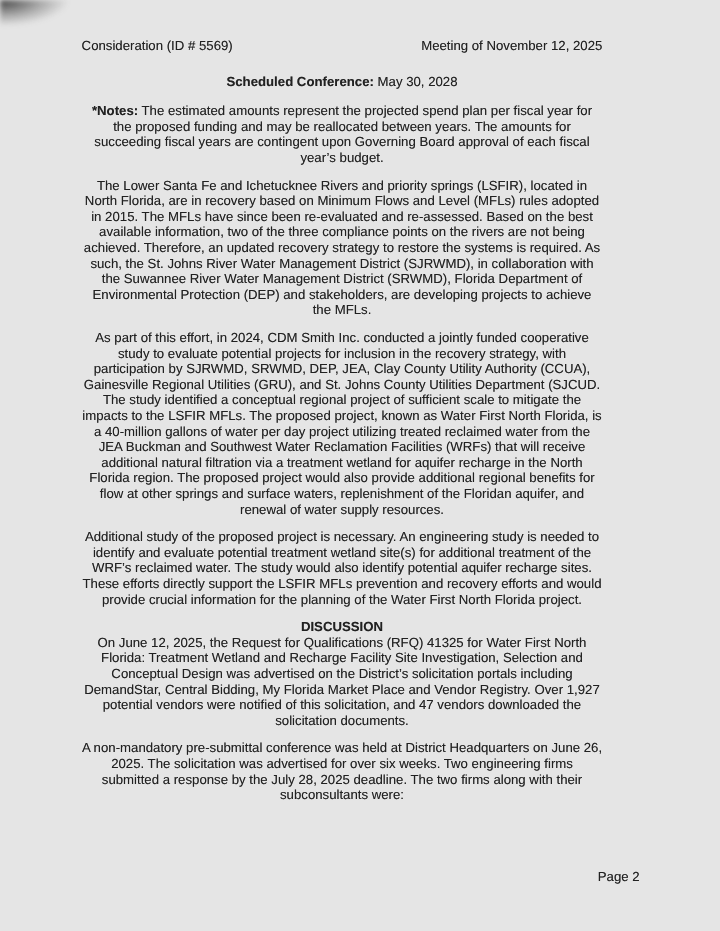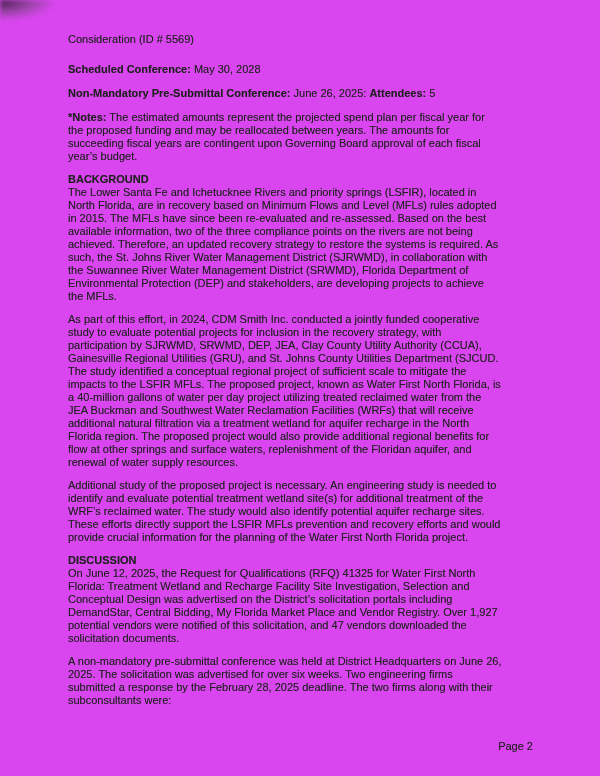--- a/index.html
+++ b/index.html
@@ -5,28 +5,29 @@
   html, body {
     margin: 0;
     padding: 0;
     background: #ffffff;
   }
   .page {
     position: relative;
     width: 600px;
     height: 776px;
     box-sizing: border-box;
-    background: #d946ef;
+    background: #e5e5e5;
     overflow: hidden;
     padding: 33px 98px 0 68px;
     font-family: "Liberation Sans", sans-serif;
     font-size: 11px;
     line-height: 13px;
     color: #212121;
     text-shadow: 0 0 0.4px rgba(40,40,40,0.45); 
+    text-align: center;
   }
   .corner-smudge {
     position: absolute;
     top: 0;
     left: 0;
     width: 78px;
     height: 30px;
     background: radial-gradient(ellipse 80px 30px at 0px 0px,
                 rgba(25,25,25,0.80) 0%,
                 rgba(70,70,70,0.35) 45%,
@@ -52,51 +53,50 @@
   .notes-para .inline-label { font-weight: bold; }
   .section-heading {
     font-weight: bold;
     margin: 0;
   }
   .para {
     margin: 0 0 10px 0;
   }
   .page-footer {
     position: absolute;
-    top: 740px;
+    top: 725px;
     right: 67px;
   }
 </style>
 </head>
 <body>
 
 <div class="page">
   <div class="corner-smudge"></div>
 
   <div class="doc-header">
     <span>Consideration (ID # 5569)</span>
+    <span>Meeting of November 12, 2025</span>
   </div>
 
   <div class="field-line"><b>Scheduled Conference:</b><span> May 30, 2028</span></div>
 
-  <div class="field-line"><b>Non-Mandatory Pre-Submittal Conference:</b><span> June 26, 2025: </span><b>Attendees:</b><span> 5</span></div>
 
 
 
   <div class="notes-para"><span class="inline-label">*Notes:</span><span> The estimated amounts represent the projected spend plan per fiscal year for the proposed funding and may be reallocated between years. The amounts for succeeding fiscal years are contingent upon Governing Board approval of each fiscal year’s budget.</span></div>
 
   <div class="section">
-    <div class="section-heading">BACKGROUND</div>
     <p class="para">The Lower Santa Fe and Ichetucknee Rivers and priority springs (LSFIR), located in North Florida, are in recovery based on Minimum Flows and Level (MFLs) rules adopted in 2015. The MFLs have since been re-evaluated and re-assessed. Based on the best available information, two of the three compliance points on the rivers are not being achieved. Therefore, an updated recovery strategy to restore the systems is required. As such, the St. Johns River Water Management District (SJRWMD), in collaboration with the Suwannee River Water Management District (SRWMD), Florida Department of Environmental Protection (DEP) and stakeholders, are developing projects to achieve the MFLs.</p>
     <p class="para">As part of this effort, in 2024, CDM Smith Inc. conducted a jointly funded cooperative study to evaluate potential projects for inclusion in the recovery strategy, with participation by SJRWMD, SRWMD, DEP, JEA, Clay County Utility Authority (CCUA), Gainesville Regional Utilities (GRU), and St. Johns County Utilities Department (SJCUD. The study identified a conceptual regional project of sufficient scale to mitigate the impacts to the LSFIR MFLs. The proposed project, known as Water First North Florida, is a 40-million gallons of water per day project utilizing treated reclaimed water from the JEA Buckman and Southwest Water Reclamation Facilities (WRFs) that will receive additional natural filtration via a treatment wetland for aquifer recharge in the North Florida region. The proposed project would also provide additional regional benefits for flow at other springs and surface waters, replenishment of the Floridan aquifer, and renewal of water supply resources.</p>
     <p class="para">Additional study of the proposed project is necessary. An engineering study is needed to identify and evaluate potential treatment wetland site(s) for additional treatment of the WRF’s reclaimed water. The study would also identify potential aquifer recharge sites. These efforts directly support the LSFIR MFLs prevention and recovery efforts and would provide crucial information for the planning of the Water First North Florida project.</p>
   </div>
 
   <div class="section">
     <div class="section-heading">DISCUSSION</div>
     <p class="para">On June 12, 2025, the Request for Qualifications (RFQ) 41325 for Water First North Florida: Treatment Wetland and Recharge Facility Site Investigation, Selection and Conceptual Design was advertised on the District’s solicitation portals including DemandStar, Central Bidding, My Florida Market Place and Vendor Registry. Over 1,927 potential vendors were notified of this solicitation, and 47 vendors downloaded the solicitation documents.</p>
-    <p class="para">A non-mandatory pre-submittal conference was held at District Headquarters on June 26, 2025. The solicitation was advertised for over six weeks. Two engineering firms submitted a response by the February 28, 2025 deadline. The two firms along with their subconsultants were:</p>
+    <p class="para">A non-mandatory pre-submittal conference was held at District Headquarters on June 26, 2025. The solicitation was advertised for over six weeks. Two engineering firms submitted a response by the July 28, 2025 deadline. The two firms along with their subconsultants were:</p>
   </div>
 
   <div class="page-footer">
     <span>Page 2</span>
   </div>
 </div>
 
 </body></html>

